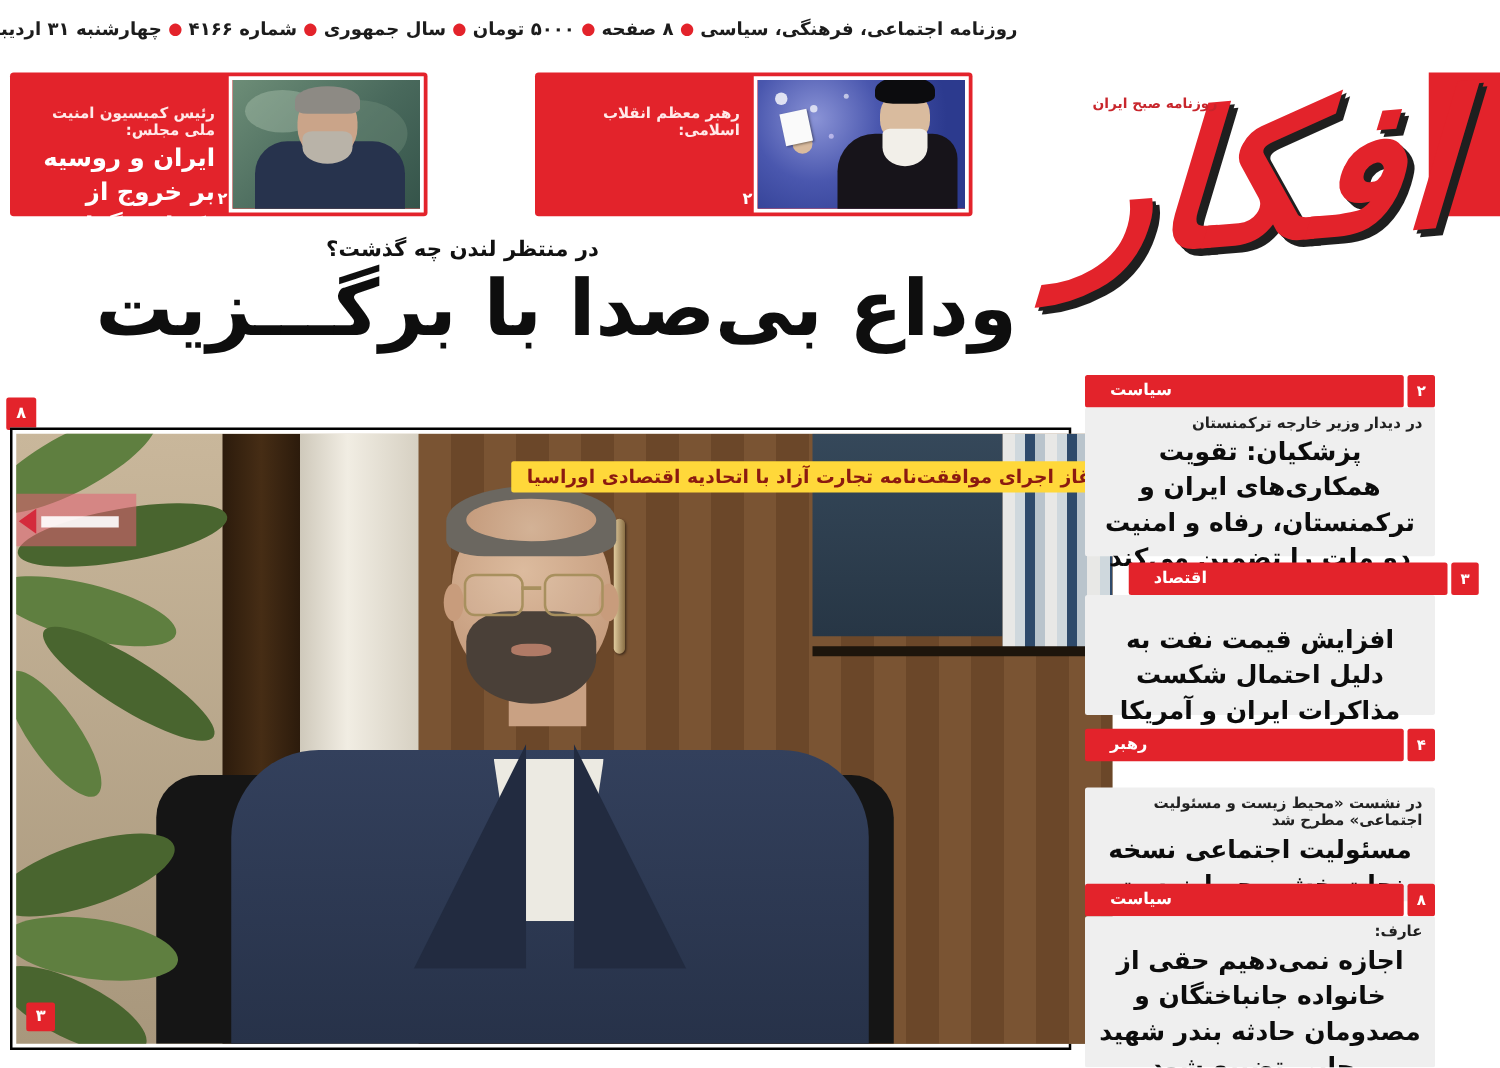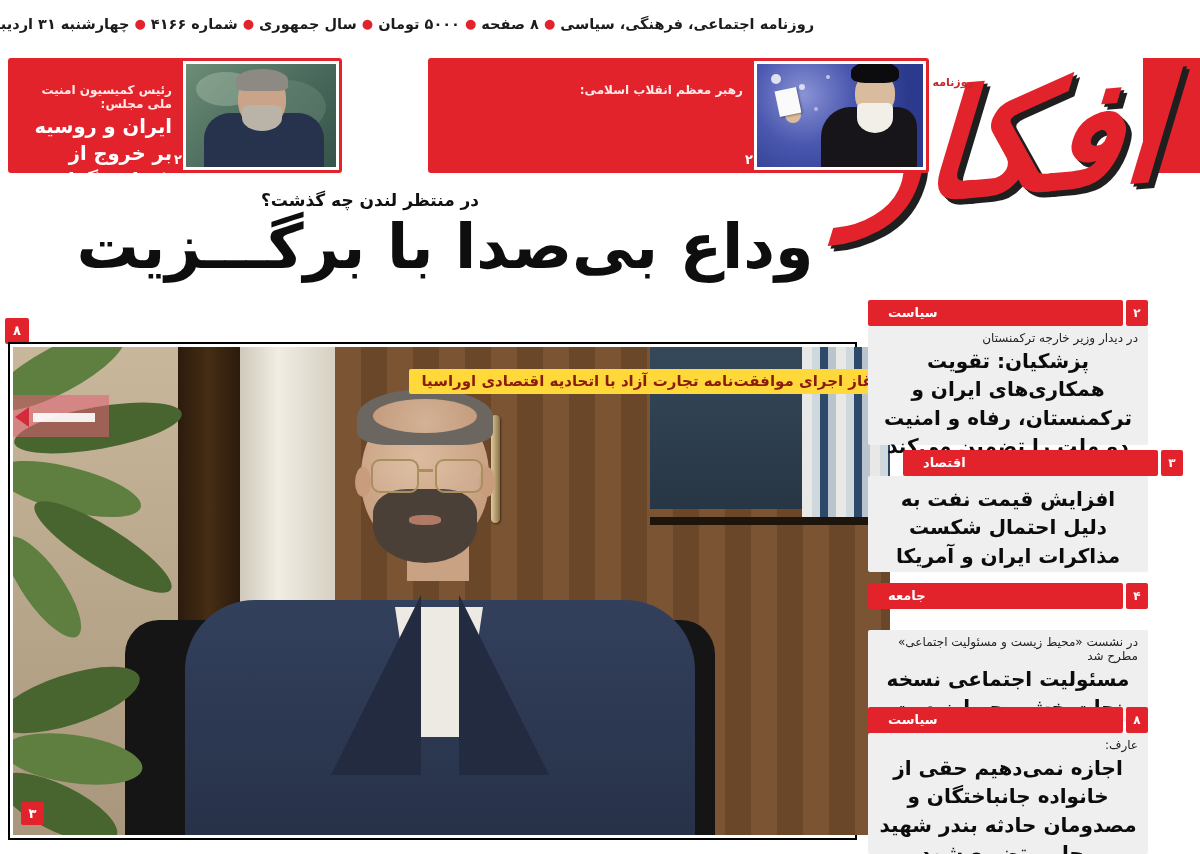--- a/index.html
+++ b/index.html
@@ -13,21 +13,21 @@
   #logo-wrap{left:852px;top:-8px;width:295px;height:310px;text-align:center;}
   #logo-text{display:inline-block;font-size:148px;font-weight:bold;font-style:italic;color:#e3232b;
              line-height:300px;transform:skewX(-8deg) rotate(-5deg);
              text-shadow:6px 6px 0 #1f1f1f, 3px 3px 0 #1f1f1f;}
   #logo-tagline{left:874px;top:76px;direction:rtl;font-size:11px;color:#c8262c;font-weight:bold;}
   #logo-red-block{left:1143px;top:58px;width:57px;height:115px;background:#e3232b;}
 
   
   .banner{top:58px;height:115px;background:#e3232b;border-radius:3px;color:#fff;direction:rtl;}
   #banner-left{left:8px;width:334px;}
-  #banner-right{left:428px;width:501px;}
+  #banner-right{left:428px;width:350px;}
   .banner .photo{position:absolute;top:3px;right:3px;height:103px;border:3px solid #fff;overflow:hidden;}
   #banner-left .photo{width:150px;}
   #banner-right .photo{width:166px;}
   .banner .txt{position:absolute;top:0;bottom:0;left:12px;}
   #banner-left .txt{right:170px;}
   #banner-right .txt{right:186px;}
   .banner .kicker{margin-top:25px;font-size:12px;font-weight:bold;color:#ffe9e9;text-align:right;}
   .banner .headline{margin-top:3px;font-size:19.5px;font-weight:bold;line-height:1.38;text-align:right;color:#fff;}
   .banner .pagenum{position:absolute;bottom:6px;font-size:13px;font-weight:bold;color:#fff;}
   #banner-left .pagenum{right:160px;}
@@ -101,21 +101,21 @@
   #photo-badge{position:absolute;left:8px;bottom:10px;width:23px;height:23px;line-height:23px;}
 
   
   #sidebar{left:868px;top:300px;width:280px;height:554px;}
   .sec-bar{position:absolute;left:0;width:100%;height:26px;display:flex;direction:ltr;}
   .sec-bar .bar-main{flex:1;background:#e3232b;color:#fff;font-size:13px;font-weight:bold;line-height:26px;
                      padding-left:20px;box-sizing:border-box;border-radius:2px;}
   .sec-bar .bar-num{width:22px;margin-left:3px;background:#e3232b;color:#fff;font-size:12px;font-weight:bold;
                     text-align:center;line-height:26px;border-radius:2px;}
   .sec-body{position:absolute;left:0;width:100%;background:#efefef;direction:rtl;box-sizing:border-box;padding:5px 10px;border-radius:2px;}
-  .sec-kicker{font-size:12px;font-weight:normal;color:#222;text-align:right;}
+  .sec-kicker{font-size:12px;font-weight:bold;color:#222;text-align:right;}
   .sec-headline{font-size:20px;font-weight:bold;color:#0c0c0c;text-align:center;line-height:1.42;margin-top:2px;}
 </style>
 </head>
 <body>
 
 <div id="page">
 
   <div id="masthead-meta" class="abs"><span>روزنامه اجتماعی، فرهنگی، سیاسی</span><span class="dot">●</span><span>۸ صفحه</span><span class="dot">●</span><span>۵۰۰۰ تومان</span><span class="dot">●</span><span>سال جمهوری</span><span class="dot">●</span><span>شماره ۴۱۶۶</span><span class="dot">●</span><span>چهارشنبه ۳۱ اردیبهشت ۱۴۰۴</span></div>
 
   <div id="logo-red-block" class="abs"></div>
@@ -215,25 +215,25 @@
     <div class="sec-body" style="top:26px;height:119px;">
       <div class="sec-kicker">در دیدار وزیر خارجه ترکمنستان</div>
       <div class="sec-headline">پزشکیان: تقویت همکاری‌های ایران و ترکمنستان، رفاه و امنیت دو ملت را تضمین می‌کند</div>
     </div>
 
     <div class="sec-bar" style="top:150px;padding-left:35px;">
       <div class="bar-main">اقتصاد</div>
       <div class="bar-num">۳</div>
     </div>
     <div class="sec-body" style="top:176px;height:96px;">
-      <div class="sec-headline" style="margin-top:4px;">افزایش قیمت نفت به دلیل احتمال شکست مذاکرات ایران و آمریکا</div>
+      <div class="sec-headline" style="margin-top:16px;">افزایش قیمت نفت به دلیل احتمال شکست مذاکرات ایران و آمریکا</div>
     </div>
 
     <div class="sec-bar" style="top:283px;">
-      <div class="bar-main">جامعه</div>
+      <div class="bar-main">رهبر</div>
       <div class="bar-num">۴</div>
     </div>
     <div class="sec-body" style="top:309px;height:91px;margin-top:21px;">
       <div class="sec-kicker">در نشست «محیط زیست و مسئولیت اجتماعی» مطرح شد</div>
       <div class="sec-headline">مسئولیت اجتماعی نسخه نجات‌بخش محیط زیست</div>
     </div>
 
     <div class="sec-bar" style="top:407px;">
       <div class="bar-main">سیاست</div>
       <div class="bar-num">۸</div>

